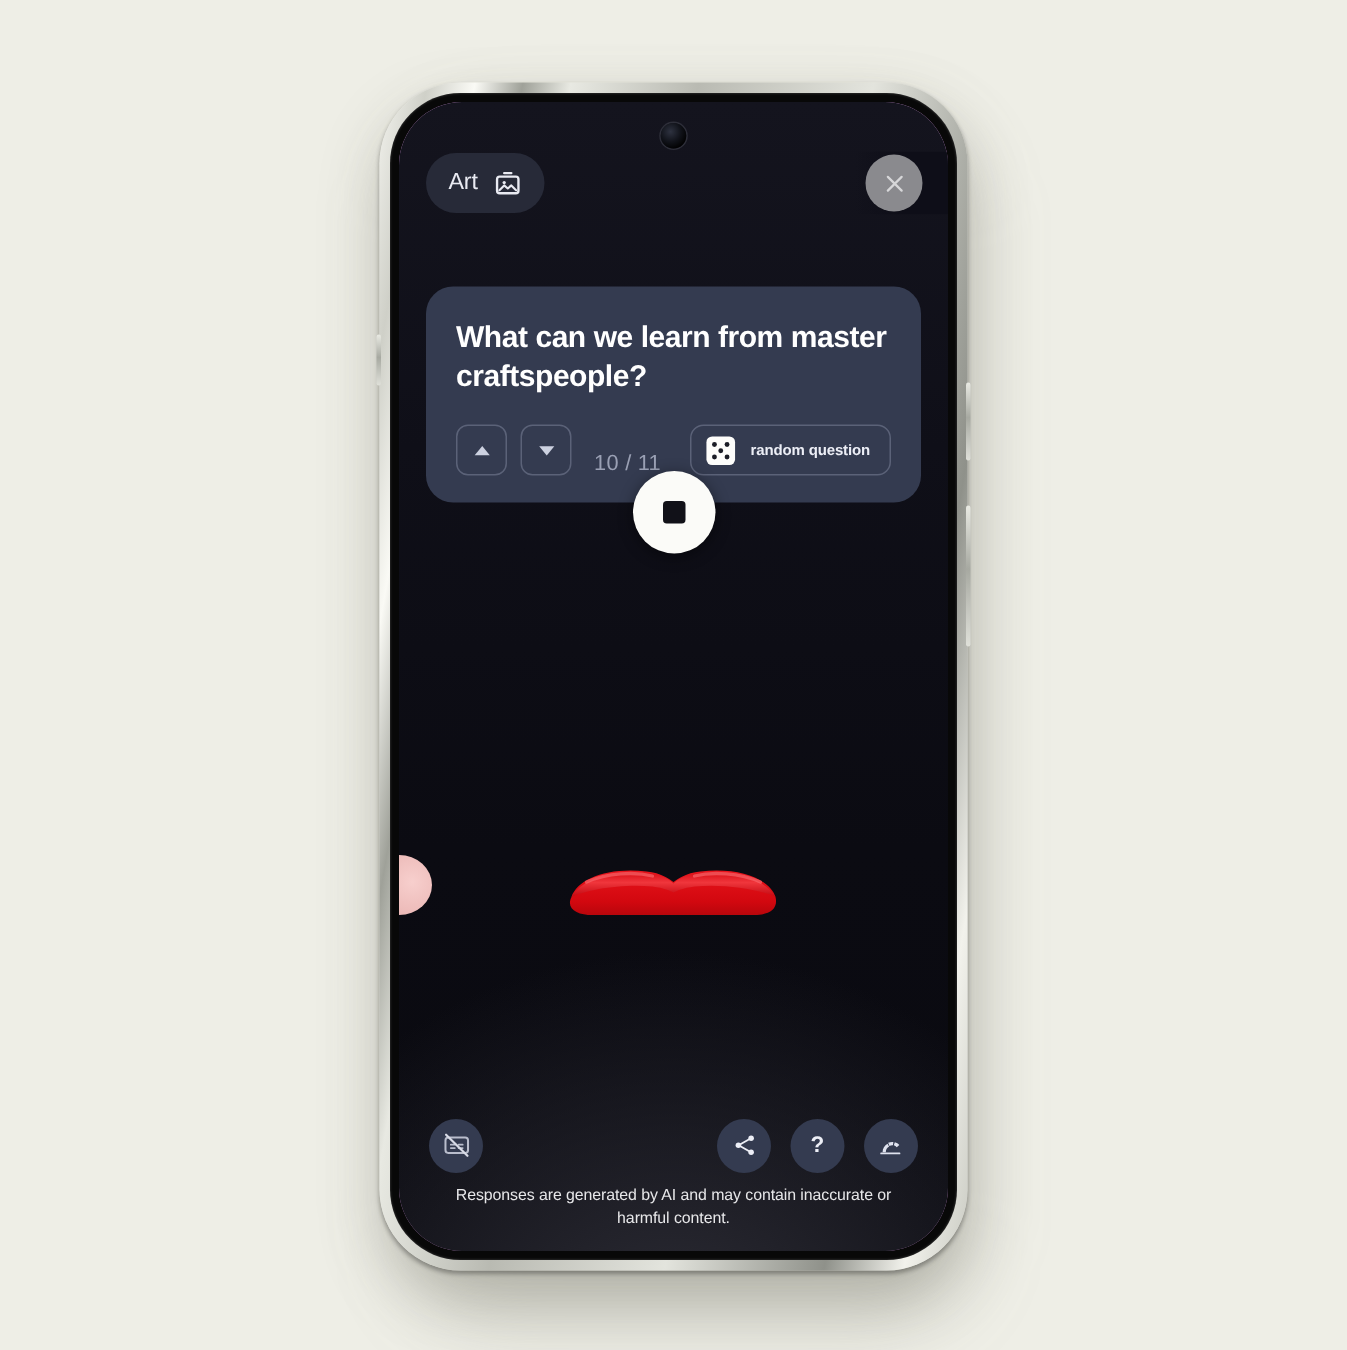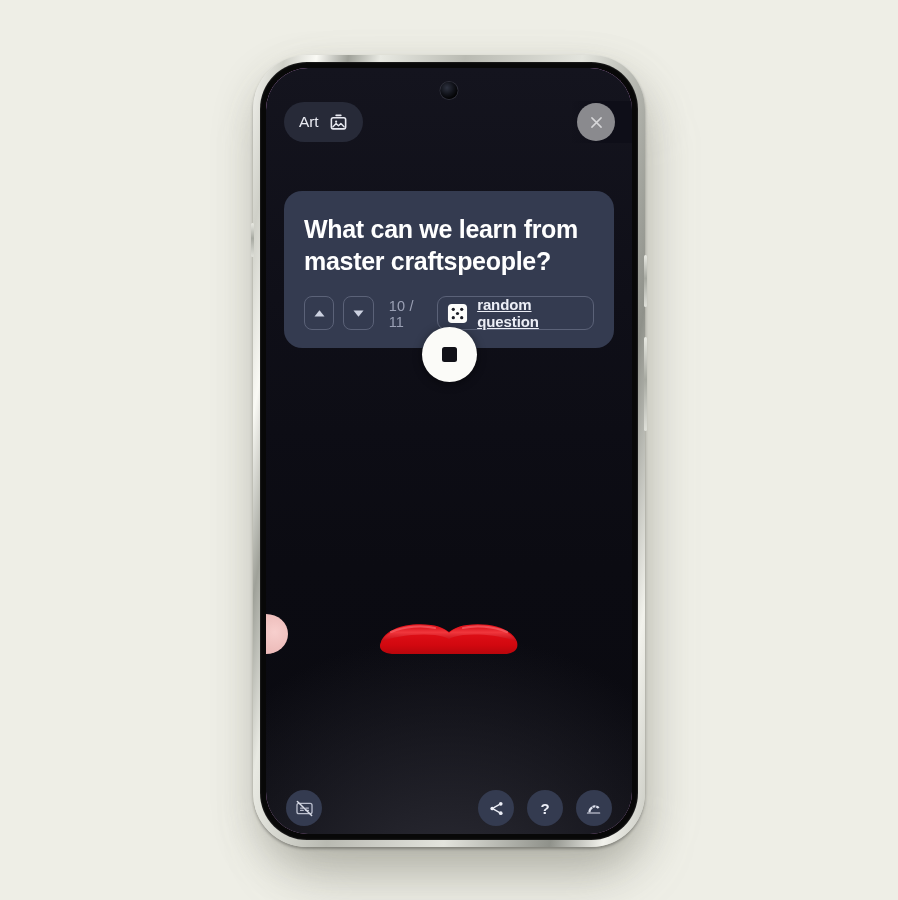--- a/index.html
+++ b/index.html
@@ -182,21 +182,21 @@
     position: relative;
     z-index: 20;
     margin: 48px 18px 0 18px;
     background: #343b50;
     border-radius: 18px;
     padding: 22px 20px 18px 20px;
   }
 
   .card-question {
     color: #ffffff;
-    font-size: 25px;
+    font-size: 20px;
     line-height: 1.28;
     font-weight: bold;
     letter-spacing: -0.3px;
   }
 
   .card-controls {
     margin-top: 19px;
     display: flex;
     align-items: flex-end;
     gap: 9px;
@@ -225,24 +225,23 @@
     display: flex;
     align-items: center;
     gap: 9px;
     height: 34px;
     padding: 0 13px 0 9px;
     border-radius: 9px;
     border: 1.3px solid #5b6278;
   }
   .random-btn .label {
     color: #eceef6;
-    font-size: 15px;
+    font-size: 10px;
     font-weight: bold;
     letter-spacing: -0.1px;
-    text-decoration: underline;
   }
 
   
   .record-wrap {
     position: relative;
     z-index: 25;
     display: flex;
     justify-content: center;
     margin-top: -21px;
   }
@@ -494,20 +493,21 @@
                     <path d="M4.5 17.5c0-3.5 1.8-6.2 4.4-7.6l1.4 2.6c-1.8 1-2.9 2.8-2.9 5h-2.9z" fill="#dfe2ee"></path>
                     <path d="M9.5 9.2c1.4-0.7 3-1 4.6-0.8l-0.4 2.9c-1.1-0.1-2.2 0.1-3.1 0.6L9.5 9.2z" fill="#dfe2ee"></path>
                     <path d="M15.4 8.7c1.6 0.4 3 1.2 4 2.4l-2.3 1.9c-0.7-0.8-1.6-1.3-2.6-1.6l0.9-2.7z" fill="#dfe2ee"></path>
                     <path d="M3.2 18.6h16.4" stroke="#dfe2ee" stroke-width="1.5" stroke-linecap="round"></path>
                   </svg>
                 </span>
               </div>
             </div>
           </div>
 
+          <div class="disclaimer">Responses are generated by AI and may contain inaccurate or harmful content.</div>
 
           <div class="home-indicator"></div>
 
         </div>
       </div>
     </div>
   </div>
 </div>
 
 </body></html>

